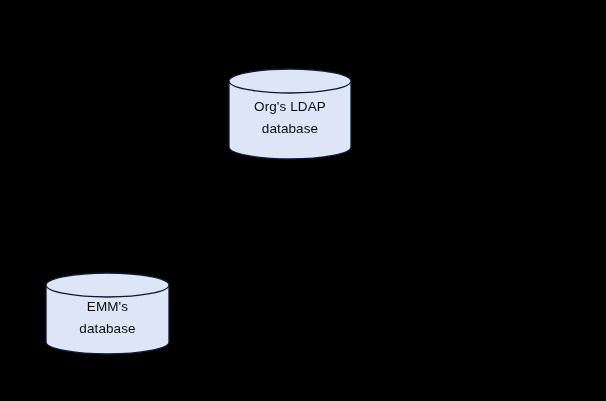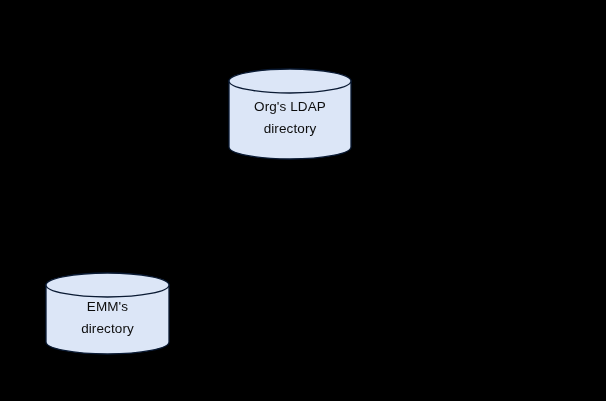--- a/index.html
+++ b/index.html
@@ -47,26 +47,26 @@
 <body>
 
 <div id="canvas" style="background: rgb(0, 0, 0);">
 
   <div class="cylinder" id="node-ldap" style="left: 228px; top: 68px; width: 124px; height: 92px;">
     <svg class="cyl-svg" viewBox="0 0 124 92" preserveAspectRatio="none">
       <path class="cyl-body" d="M1,13 L1,79 A61,12 0 0 0 123,79 L123,13 Z" fill="#dce6f7" stroke="#0a1a33" stroke-width="1.3" vector-effect="non-scaling-stroke"></path>
       <ellipse class="cyl-top" cx="62" cy="13" rx="61" ry="12" fill="#dce6f7" stroke="#0a1a33" stroke-width="1.3" vector-effect="non-scaling-stroke"></ellipse>
     </svg>
     <div class="cyl-label label-two-line" style="color: rgb(13, 13, 13);">Org's LDAP
-directory</div>
+database</div>
   </div>
 
   <div class="cylinder" id="node-emm" style="left: 45px; top: 272px; width: 125px; height: 83px;">
     <svg class="cyl-svg" viewBox="0 0 125 83" preserveAspectRatio="none">
       <path class="cyl-body" d="M1,13 L1,70 A61.5,12 0 0 0 124,70 L124,13 Z" fill="#dce6f7" stroke="#0a1a33" stroke-width="1.3" vector-effect="non-scaling-stroke"></path>
       <ellipse class="cyl-top" cx="62.5" cy="13" rx="61.5" ry="12" fill="#dce6f7" stroke="#0a1a33" stroke-width="1.3" vector-effect="non-scaling-stroke"></ellipse>
     </svg>
     <div class="cyl-label label-two-line" style="color: rgb(13, 13, 13);">EMM's
-directory</div>
+database</div>
   </div>
 
 
 </div>
 
 </body></html>

